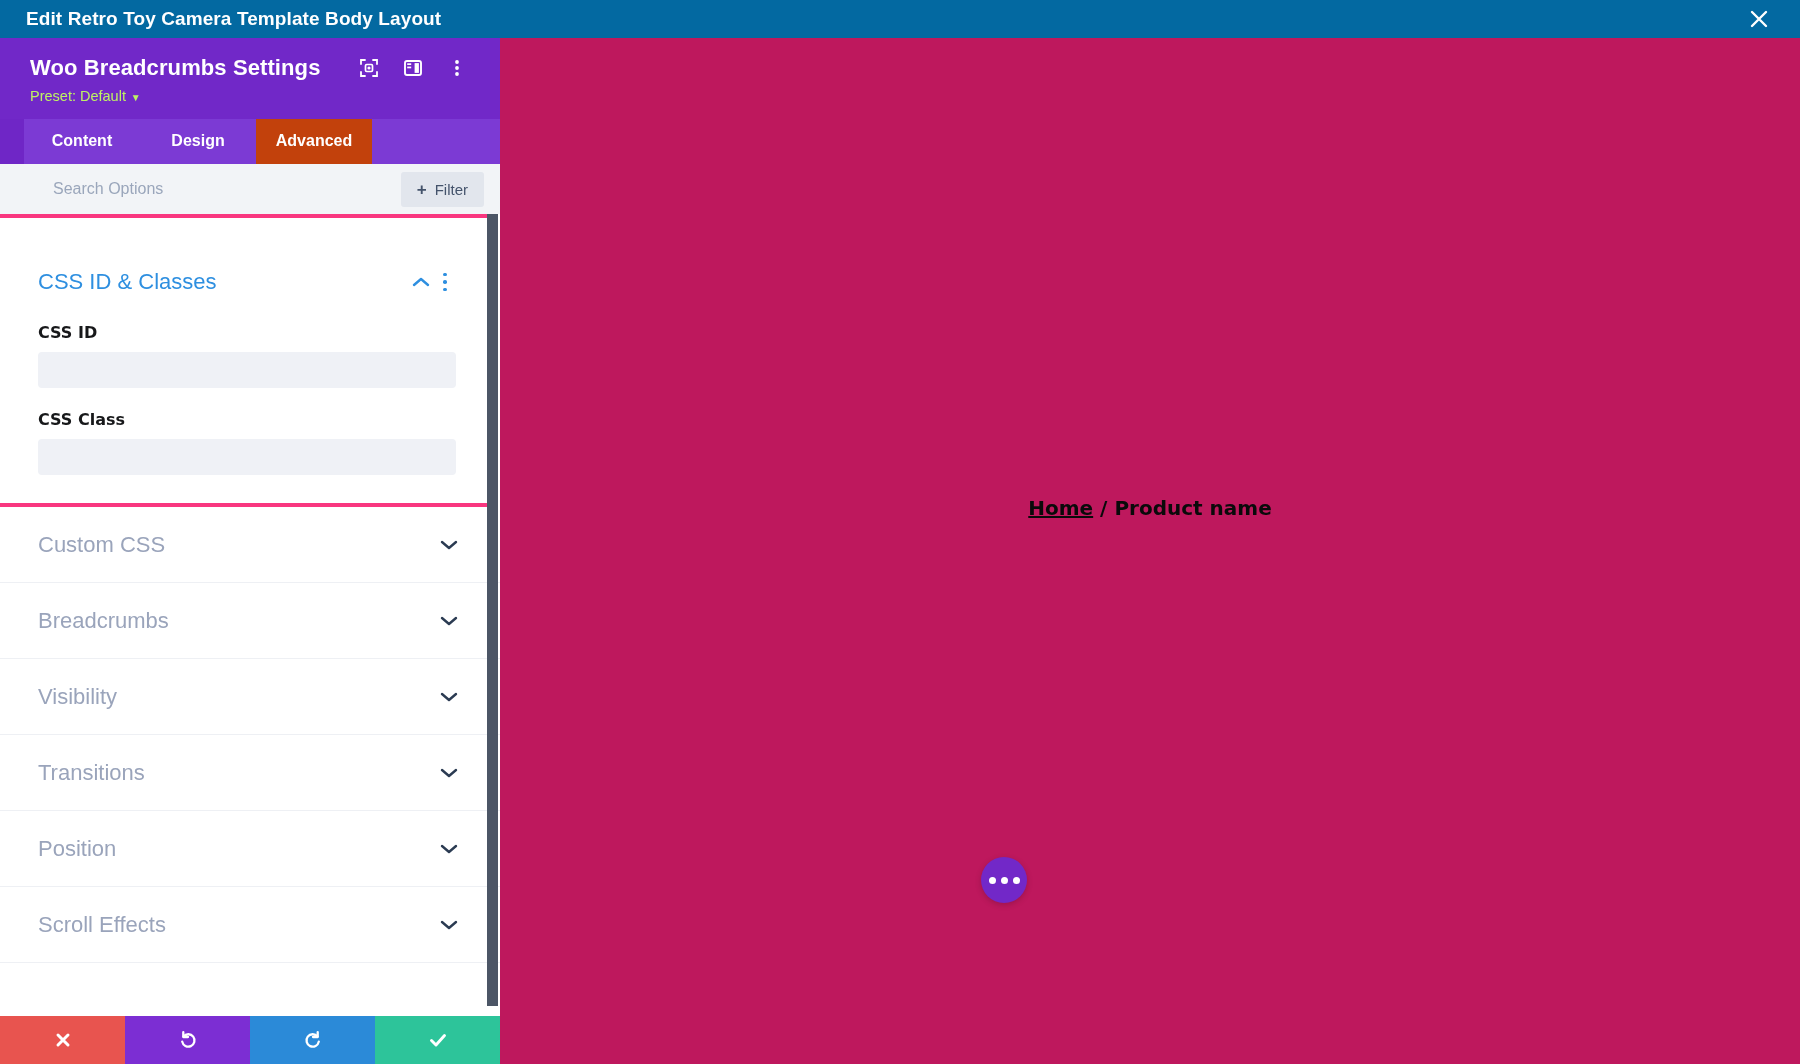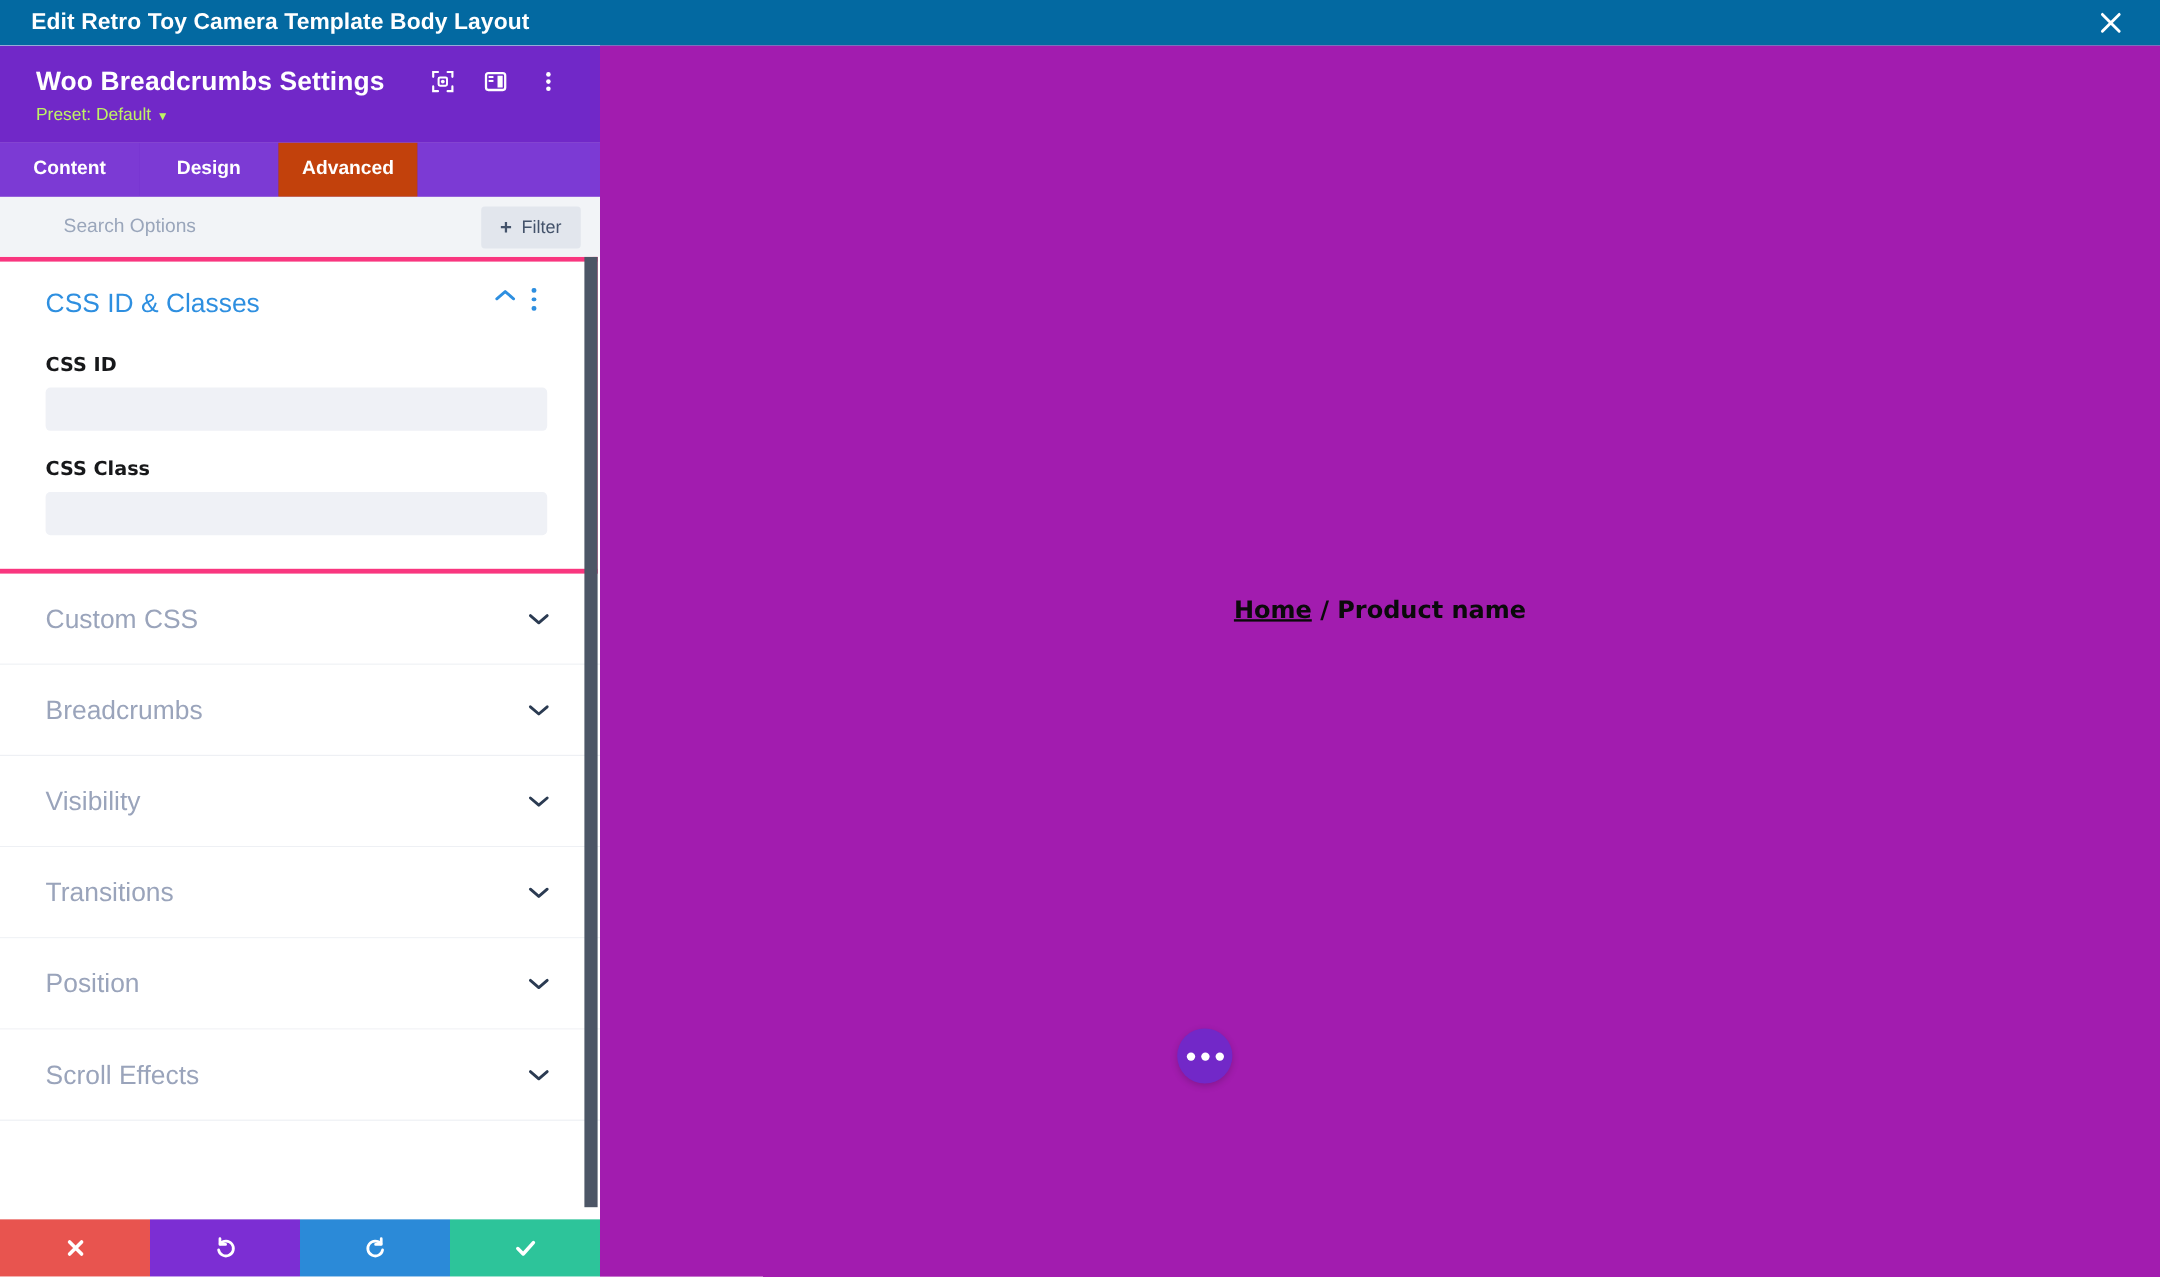--- a/index.html
+++ b/index.html
@@ -24,21 +24,21 @@
     position: absolute; right: 20px; top: 0; height: 38px;
     width: 42px; display: flex; align-items: center; justify-content: center;
     cursor: pointer;
   }
   .titlebar-close svg { display: block; }
 
   
   .canvas {
     position: absolute; left: 500px; top: 38px;
     width: 1300px; height: 1026px;
-    background: #a21caf;
+    background: #be185d;
   }
   .breadcrumb {
     position: absolute; left: 0; right: 0; top: 458px;
     text-align: center; font-size: 20px; font-weight: bold; color: #0a0a0a;
     font-family: "DejaVu Sans", sans-serif;
   }
   .breadcrumb .crumb-link { text-decoration: underline; color: #0a0a0a; }
   .breadcrumb .crumb-sep { font-weight: bold; }
 
   .fab {
@@ -69,21 +69,21 @@
     width: 34px; height: 28px; display: flex; align-items: center;
     justify-content: center; cursor: pointer;
   }
   .hdr-icon.sp { margin-left: 10px; }
   .panel-preset {
     color: #bef264; font-size: 14.5px; padding: 6px 0 0 30px;
     cursor: pointer; display: inline-block;
   }
   .panel-preset .caret { font-size: 10px; margin-left: 2px; }
 
-  .tabs { display: flex; background: #6f26c6; flex: 0 0 auto; }
+  .tabs { display: flex; background: #6f26c6; flex: 0 0 auto; padding-left: 24px; }
   .tab {
     padding: 13px 0 14px 0; width: 116px; text-align: center;
     color: #ffffff; font-size: 16px; font-weight: bold; cursor: pointer;
     background: #7c3ad4;
   }
   .tab.active { background: #c2410c; }
   .tabs-filler { flex: 1 1 auto; background: #7c3ad4; }
 
   .searchbar {
     display: flex; align-items: center; background: #f2f4f7;
@@ -107,21 +107,21 @@
   .scroll-area { position: absolute; inset: 0; overflow: hidden; }
 
   
   .group-open {
     position: relative; background: #ffffff;
     border: 4px solid #f9367f; border-left: none;
     margin-left: 0; margin-right: 2px;
   }
   .group-open-inner { padding: 0 38px 28px 38px; }
   .group-open-head {
-    display: flex; padding: 22px 0 6px 0;
+    display: flex; align-items: center; padding: 22px 0 6px 0; margin-top: 29px;
   }
   .group-open-title {
     color: #2e8fe0; font-size: 22px; flex: 1 1 auto;
   }
   .chev-up, .chev-down { width: 26px; display: flex; justify-content: center; cursor: pointer; }
   .kebab { width: 22px; display: flex; justify-content: center; cursor: pointer; }
   .kebab .kd { width: 3.5px; height: 3.5px; border-radius: 50%; background: #2e8fe0; display:block; }
   .kebab-col { display: flex; flex-direction: column; gap: 4px; align-items: center; }
 
   .field-label {

